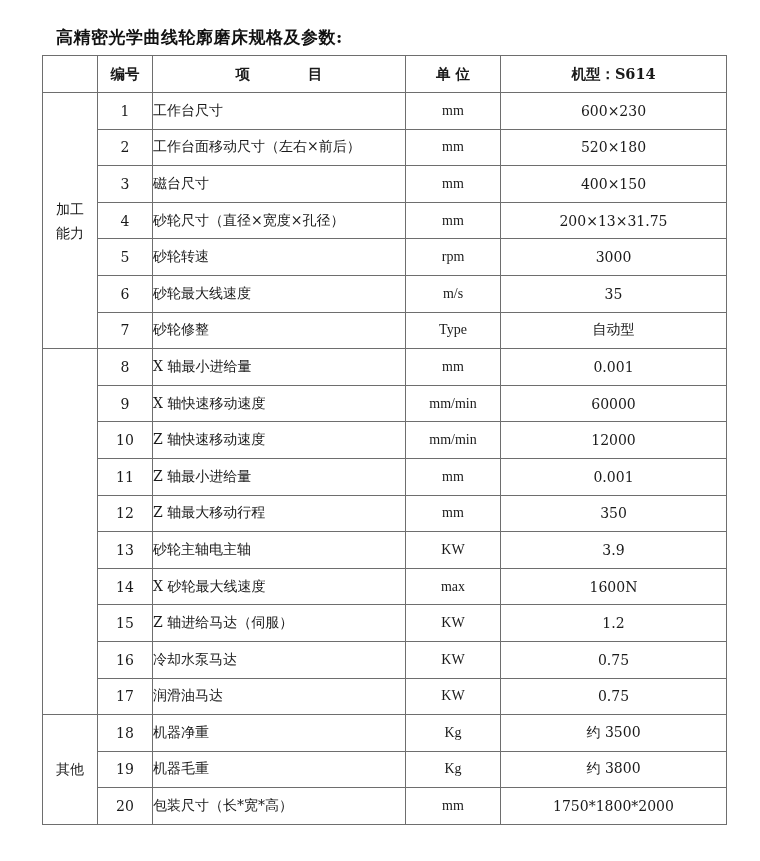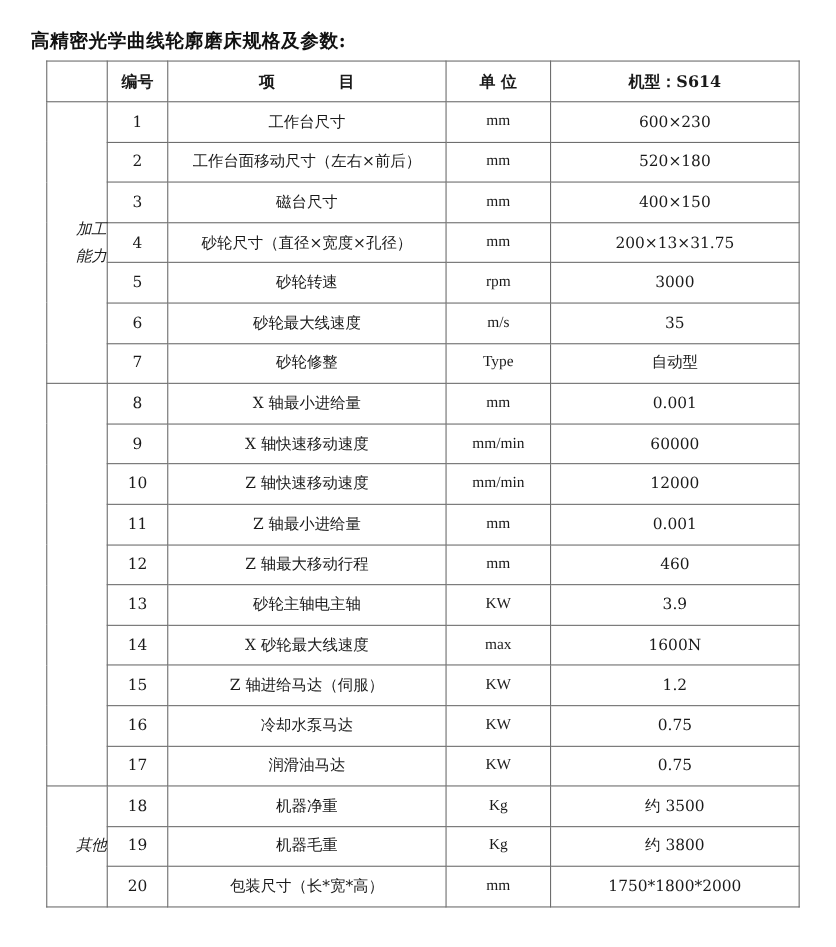--- a/index.html
+++ b/index.html
@@ -1,26 +1,26 @@
 <!DOCTYPE html>
 <html><head>
 <meta charset="utf-8">
 <style>
   html, body { margin:0; padding:0; background:#ffffff; }
   body { width:760px; height:861px; position:relative; overflow:hidden;
          font-family: "DejaVu Serif", "Liberation Serif", serif; color:#1a1a1a; }
-  .title { position:absolute; left:28px; top:26px; font-size:17px; font-weight:bold; letter-spacing:0.5px; color:#111; }
+  .title { position:absolute; left:56px; top:26px; font-size:17px; font-weight:bold; letter-spacing:0.5px; color:#111; }
   table.spec { position:absolute; left:42px; top:55px; width:684px; border-collapse:collapse; table-layout:fixed; }
   table.spec td, table.spec th { border:1.5px solid #6e6e6e; font-size:14px; font-weight:normal; padding:0; vertical-align:middle; }
   table.spec tr { height:36.6px; }
   table.spec tr.header { height:37px; }
   table.spec th { font-weight:bold; font-size:14.5px; text-align:center; }
   td.num, td.unit, td.val { text-align:center; }
-  td.item { text-align:center; padding-left:10px; }
-  td.group { text-align:right; line-height:24px;font-style:italic; }
+  td.item { text-align:left; padding-left:10px; }
+  td.group { text-align:center; line-height:24px; }
   col.c0 { width:55px; } col.c1 { width:55px; } col.c2 { width:253px; } col.c3 { width:95px; } col.c4 { width:226px; }
   .unit { font-family:Liberation Serif, serif; font-size:13px; }
   .g-label { display:block; }
 </style>
 </head>
 <body>
 
 <div class="title">高精密光学曲线轮廓磨床规格及参数:</div>
 
 <table class="spec">
@@ -112,21 +112,21 @@
       <tr>
         <td class="num">11</td>
         <td class="item">Z 轴最小进给量</td>
         <td class="unit">mm</td>
         <td class="val">0.001</td>
       </tr>
       <tr>
         <td class="num">12</td>
         <td class="item">Z 轴最大移动行程</td>
         <td class="unit">mm</td>
-        <td class="val">460</td>
+        <td class="val">350</td>
       </tr>
       <tr>
         <td class="num">13</td>
         <td class="item">砂轮主轴电主轴</td>
         <td class="unit">KW</td>
         <td class="val">3.9</td>
       </tr>
       <tr>
         <td class="num">14</td>
         <td class="item">X 砂轮最大线速度</td>

